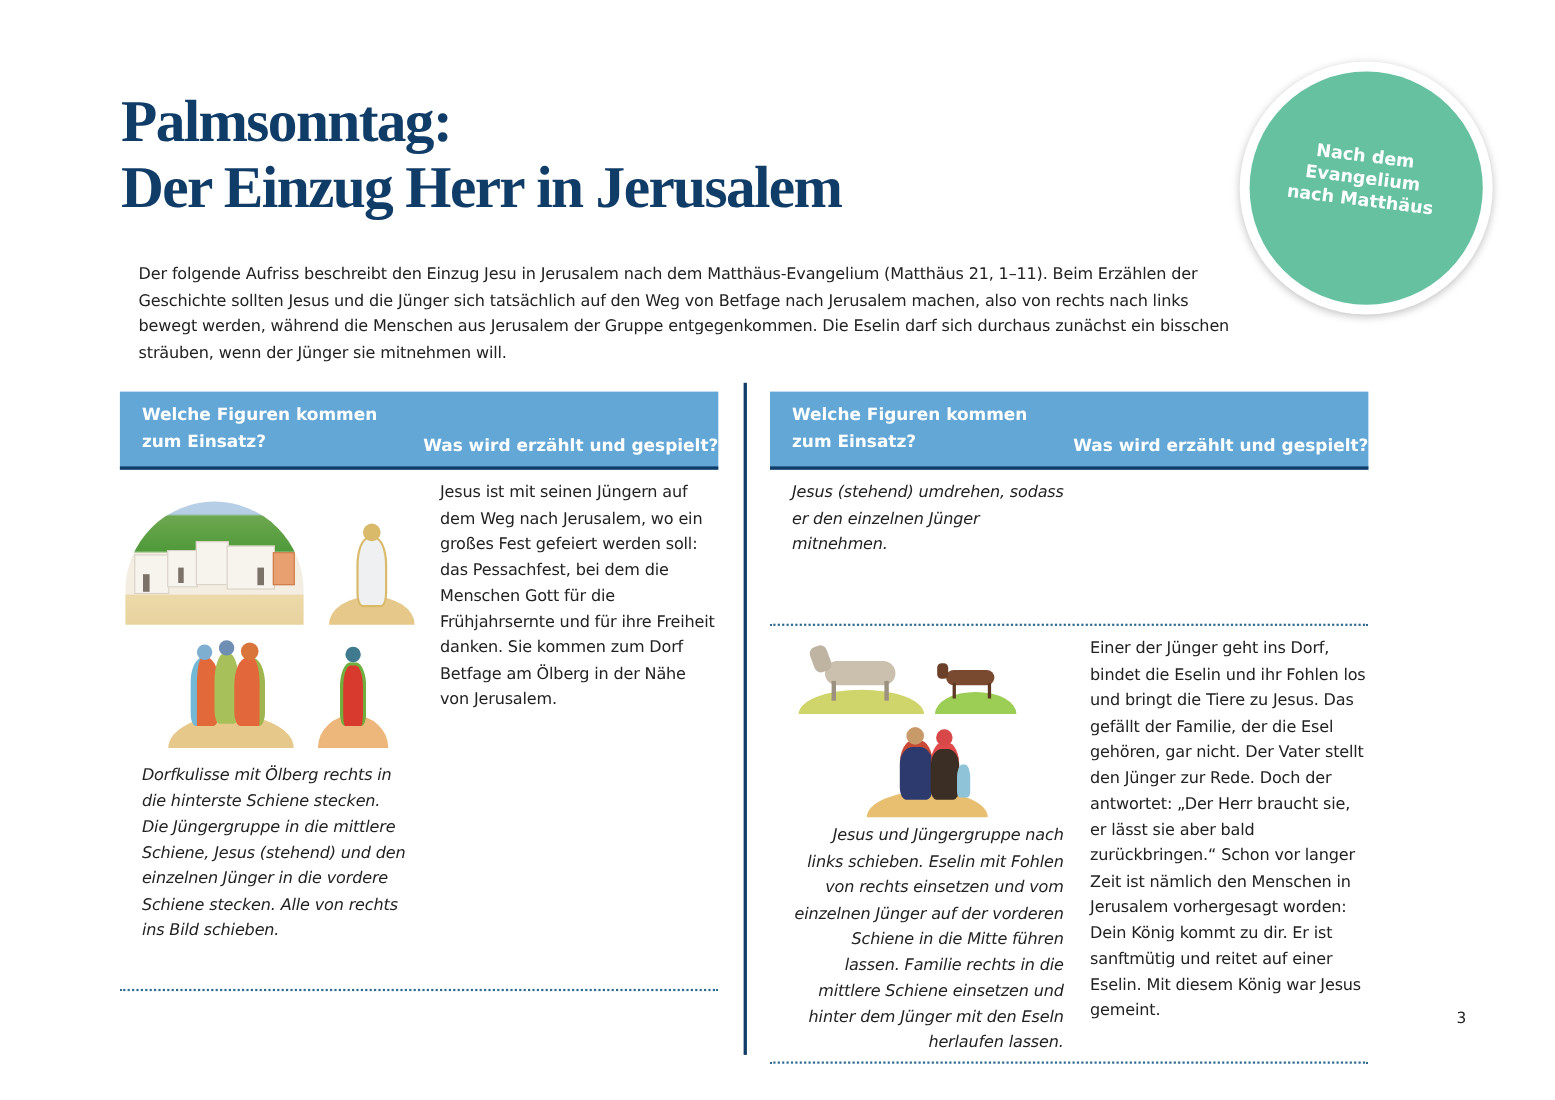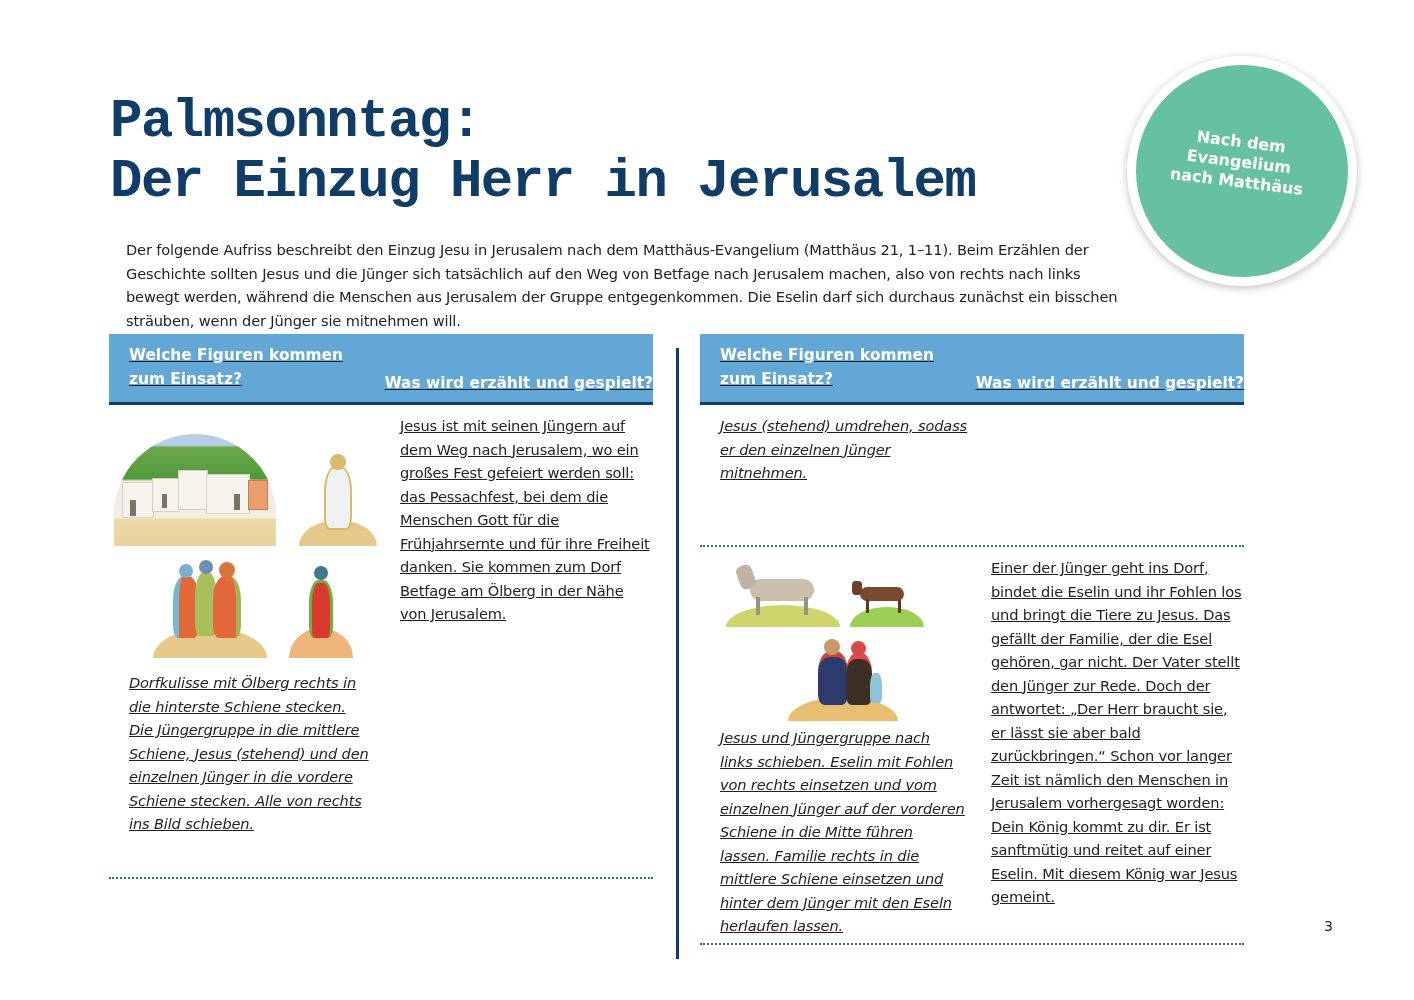--- a/index.html
+++ b/index.html
@@ -1,21 +1,21 @@
 <!DOCTYPE html>
 <html><head>
   <meta charset="utf-8">
   <style>
     * { box-sizing: border-box; margin: 0; padding: 0; }
     html, body { width: 1414px; height: 1000px; background: #ffffff; overflow: hidden; }
     body { position: relative; font-family: "DejaVu Sans", sans-serif; color: #1f1f1f; }
 
     .title {
-      position: absolute; left: 110px; top: 92px;
-      font-family: Liberation Mono, monospace; font-weight: bold;
+      position: absolute; left: 110px; top: 80px;
+      font-family: Liberation Serif, serif; font-weight: bold;
       font-size: 54px; line-height: 60px; color: #103c68;
       letter-spacing: -1.5px;
     }
     .title .line { display: block; white-space: nowrap; }
 
     .badge {
       position: absolute; left: 1127px; top: 56px; width: 230px; height: 230px;
       border-radius: 50%; background: #ffffff;
       box-shadow: 0 2px 8px rgba(0,0,0,0.25);
     }
@@ -30,21 +30,21 @@
       margin-top: -18px; margin-left: -6px;
     }
     .badge-text span { display: block; }
 
     .intro {
       position: absolute; left: 126px; top: 238px; width: 1010px;
       font-family: "DejaVu Sans", sans-serif; font-size: 14.6px; line-height: 23.7px; color: #222;
       letter-spacing: -0.15px;
     }
 
-    .col { position: absolute; top: 334px; width: 544px; text-decoration: underline; }
+    .col { position: absolute; top: 356px; width: 544px; }
     .col-left { left: 109px; }
     .col-right { left: 700px; }
 
     .thead {
       height: 71px; background: #62a7d6; border-bottom: 3px solid #103c68;
       display: flex; color: #ffffff; font-weight: bold; font-size: 15.4px; line-height: 23.5px;
     }
     .th1 { width: 271px; padding: 10px 10px 0 20px; }
     .th2 { flex: 1; padding: 10px 0 0 20px; white-space: nowrap; margin-top: 28px; }
 
@@ -184,21 +184,21 @@
 
         <div>
           <div class="mound" style="left:88px;top:142px;width:110px;height:24px;background:#e8bf70;"></div>
           <div class="fig" style="left:118px;top:96px;width:30px;height:54px;background:#2c3a6e;border-top:6px solid #c84a36;"></div>
           <div class="head" style="left:124px;top:84px;width:16px;height:16px;background:#c89a6a;"></div>
           <div class="fig" style="left:146px;top:98px;width:26px;height:52px;background:#3b2f25;border-top:6px solid #e04a4a;"></div>
           <div class="head" style="left:151px;top:86px;width:15px;height:15px;background:#d94848;"></div>
           <div class="fig" style="left:170px;top:118px;width:12px;height:30px;background:#8fc3d8;"></div>
         </div>
       </div>
-      <div class="txt ital" style="padding-left:20px; padding-right:4px; margin-top:3px;">Jesus und Jüngergruppe nach links schieben. Eselin mit Fohlen von rechts einsetzen und vom einzelnen Jünger auf der vorderen Schiene in die Mitte führen lassen. Familie rechts in die mittlere Schiene einsetzen und hinter dem Jünger mit den Eseln herlaufen lassen.</div>
+      <div class="txt ital" style="padding-left:20px; padding-right:4px; margin-top:3px;text-align:right;">Jesus und Jüngergruppe nach links schieben. Eselin mit Fohlen von rechts einsetzen und vom einzelnen Jünger auf der vorderen Schiene in die Mitte führen lassen. Familie rechts in die mittlere Schiene einsetzen und hinter dem Jünger mit den Eseln herlaufen lassen.</div>
     </div>
     <div class="cell-b">
       <div class="txt" style="margin-top:1px;">Einer der Jünger geht ins Dorf, bindet die Eselin und ihr Fohlen los und bringt die Tiere zu Jesus. Das gefällt der Familie, der die Esel gehören, gar nicht. Der Vater stellt den Jünger zur Rede. Doch der antwortet: „Der Herr braucht sie, er lässt sie aber bald zurückbringen.“ Schon vor langer Zeit ist nämlich den Menschen in Jerusalem vorhergesagt worden: Dein König kommt zu dir. Er ist sanftmütig und reitet auf einer Eselin. Mit diesem König war Jesus gemeint.</div>
     </div>
     <div class="dots" style="position:absolute;left:0;bottom:0;"></div>
   </div>
 </div>
 
 <div class="pagenum">3</div>
 

